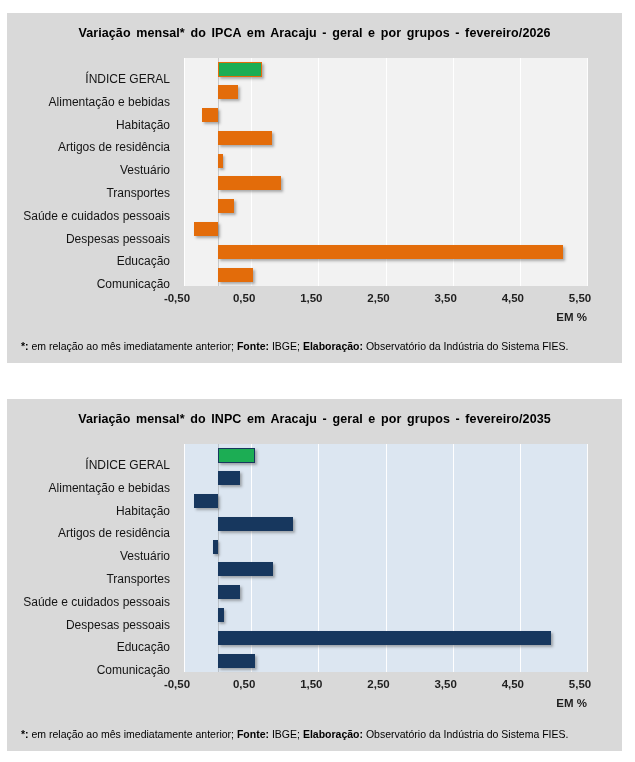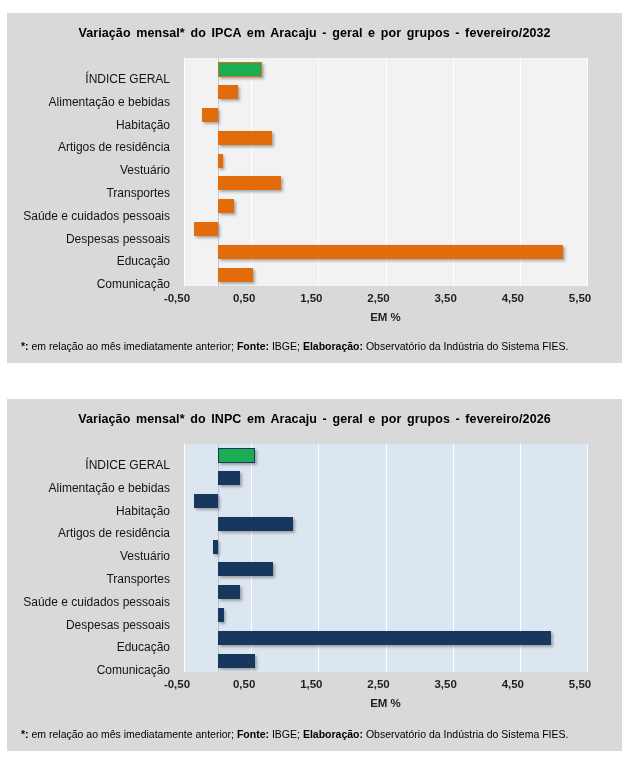--- a/index.html
+++ b/index.html
@@ -32,36 +32,36 @@
     position:absolute;height:14px;
     box-shadow:1.5px 2px 2.5px rgba(80,80,80,0.45);
   }
   .bar.highlight{box-sizing:border-box;height:15px;}
   .xticks{position:absolute;left:170px;top:279px;width:403px;height:16px;}
   .tick{
     position:absolute;transform:translateX(-50%);white-space:nowrap;
     font-size:11.5px;font-weight:700;color:#1f1f1f;
   }
   .xlabel{
-    position:absolute;left:177px;top:298px;width:403px;text-align:center;
+    position:absolute;left:177px;top:298px;width:403px;text-align:right;
     font-size:11.5px;font-weight:700;color:#1f1f1f;
   }
   .footnote{
     position:absolute;left:14px;right:10px;bottom:11px;margin:0;
     font-size:10.5px;color:#000;white-space:nowrap;
   }
   .footnote b{font-weight:bold;}
 </style>
 </head>
 <body>
 
 <div>
 
   <section class="panel" id="panel-0">
-    <h2 class="chart-title">Variação mensal* do IPCA em Aracaju - geral e por grupos - fevereiro/2032</h2>
+    <h2 class="chart-title">Variação mensal* do IPCA em Aracaju - geral e por grupos - fevereiro/2026</h2>
     <div class="labels">
         <div class="cat-label" style="top: 0px; height: 22.8px; line-height: 22.8px;">ÍNDICE GERAL</div>
         <div class="cat-label" style="top: 22.8px; height: 22.8px; line-height: 22.8px;">Alimentação e bebidas</div>
         <div class="cat-label" style="top: 45.6px; height: 22.8px; line-height: 22.8px;">Habitação</div>
         <div class="cat-label" style="top: 68.4px; height: 22.8px; line-height: 22.8px;">Artigos de residência</div>
         <div class="cat-label" style="top: 91.2px; height: 22.8px; line-height: 22.8px;">Vestuário</div>
         <div class="cat-label" style="top: 114px; height: 22.8px; line-height: 22.8px;">Transportes</div>
         <div class="cat-label" style="top: 136.8px; height: 22.8px; line-height: 22.8px;">Saúde e cuidados pessoais</div>
         <div class="cat-label" style="top: 159.6px; height: 22.8px; line-height: 22.8px;">Despesas pessoais</div>
         <div class="cat-label" style="top: 182.4px; height: 22.8px; line-height: 22.8px;">Educação</div>
@@ -99,21 +99,21 @@
     <div class="xlabel">EM %</div>
     <p class="footnote"><b>*:</b>
       <span>em relação ao mês imediatamente anterior;</span>
       <b>Fonte:</b>
       <span>IBGE;</span>
       <b>Elaboração:</b>
       <span>Observatório da Indústria do Sistema FIES.</span></p>
   </section>
 
   <section class="panel" id="panel-1">
-    <h2 class="chart-title">Variação mensal* do INPC em Aracaju - geral e por grupos - fevereiro/2026</h2>
+    <h2 class="chart-title">Variação mensal* do INPC em Aracaju - geral e por grupos - fevereiro/2035</h2>
     <div class="labels">
         <div class="cat-label" style="top: 0px; height: 22.8px; line-height: 22.8px;">ÍNDICE GERAL</div>
         <div class="cat-label" style="top: 22.8px; height: 22.8px; line-height: 22.8px;">Alimentação e bebidas</div>
         <div class="cat-label" style="top: 45.6px; height: 22.8px; line-height: 22.8px;">Habitação</div>
         <div class="cat-label" style="top: 68.4px; height: 22.8px; line-height: 22.8px;">Artigos de residência</div>
         <div class="cat-label" style="top: 91.2px; height: 22.8px; line-height: 22.8px;">Vestuário</div>
         <div class="cat-label" style="top: 114px; height: 22.8px; line-height: 22.8px;">Transportes</div>
         <div class="cat-label" style="top: 136.8px; height: 22.8px; line-height: 22.8px;">Saúde e cuidados pessoais</div>
         <div class="cat-label" style="top: 159.6px; height: 22.8px; line-height: 22.8px;">Despesas pessoais</div>
         <div class="cat-label" style="top: 182.4px; height: 22.8px; line-height: 22.8px;">Educação</div>

